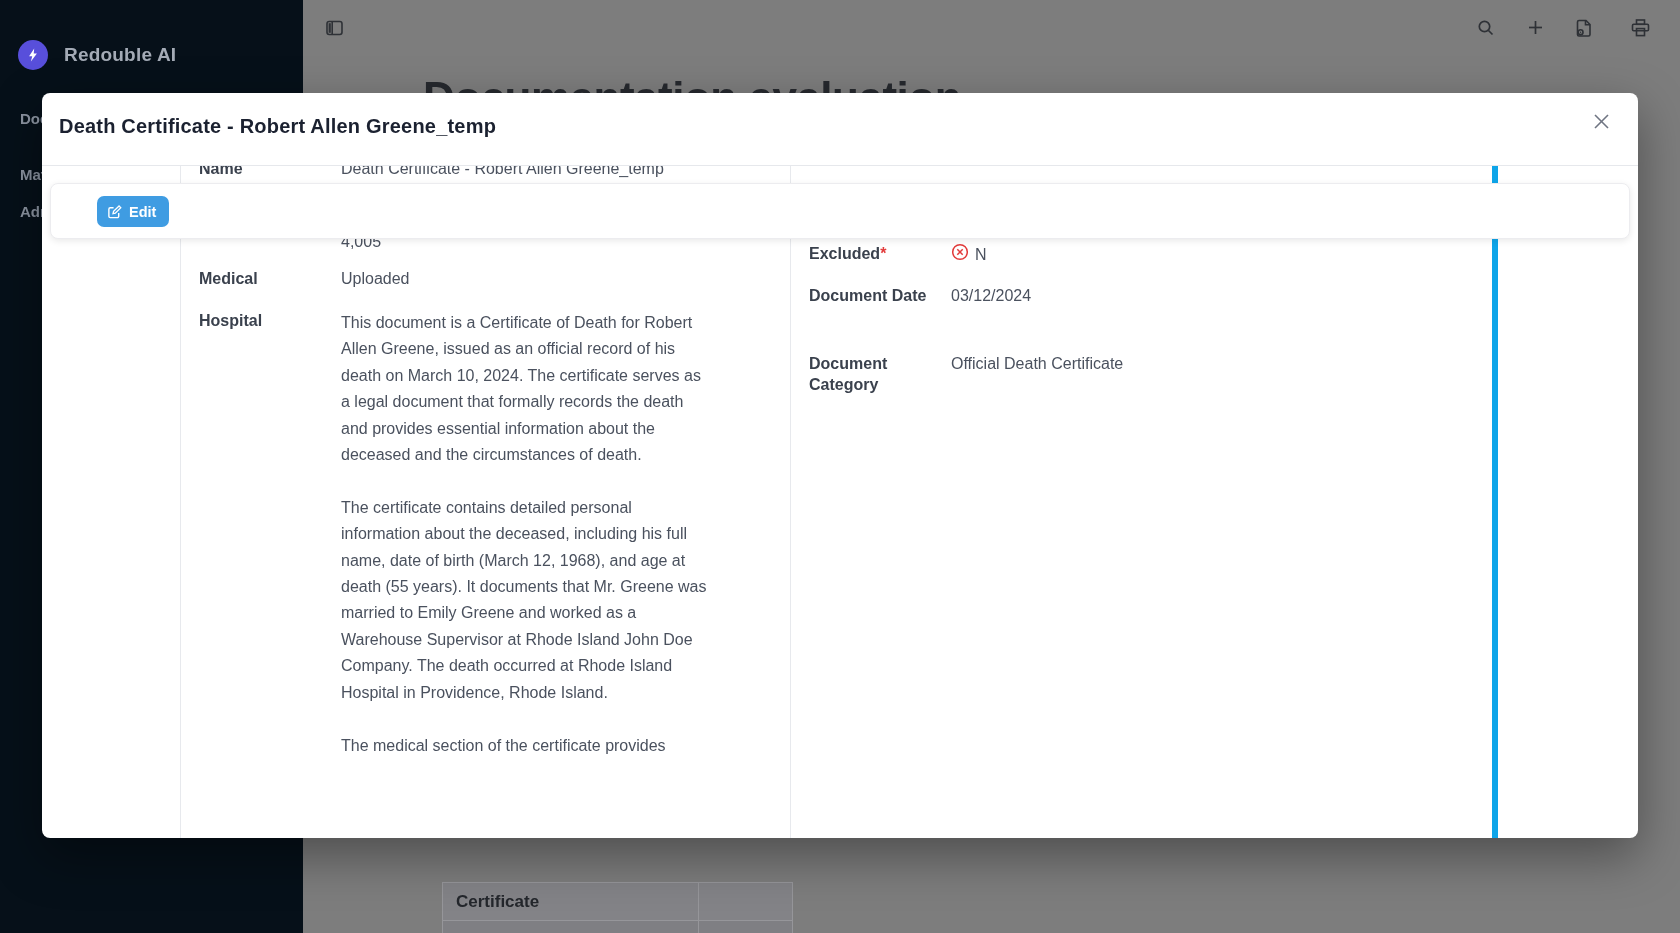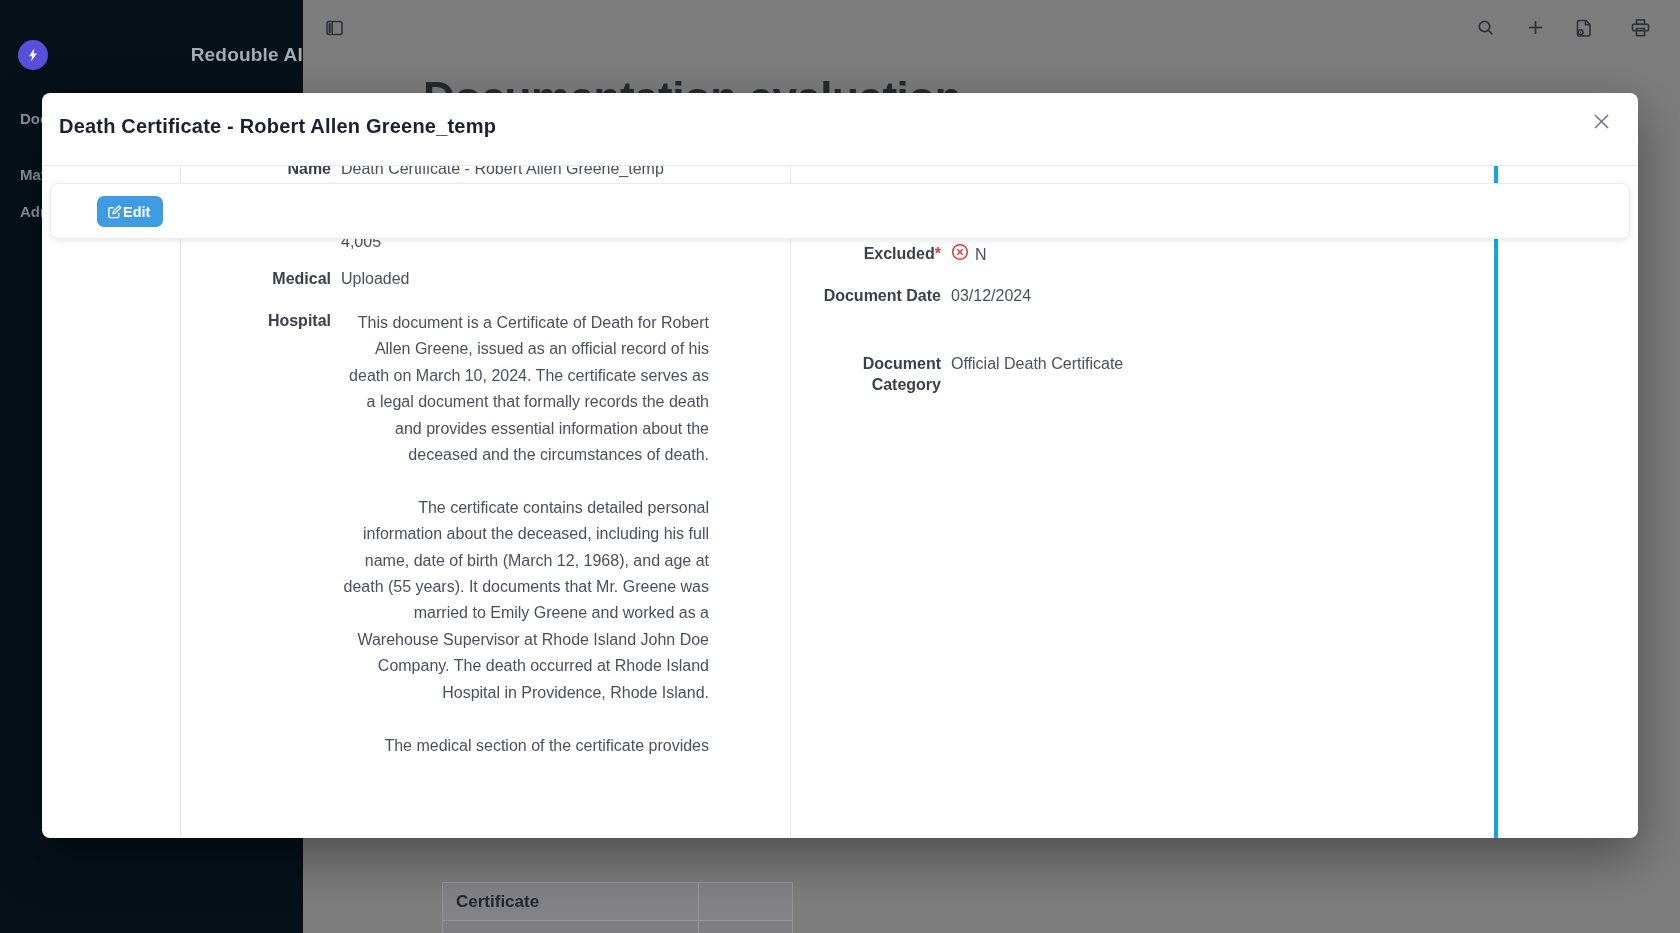--- a/index.html
+++ b/index.html
@@ -14,55 +14,55 @@
   .section-heading { position:absolute; left:140px; top:804px; font-size:18px; font-weight:700; color:#232529; }
   .bg-table { position:absolute; left:139px; top:882px; width:351px; border:1px solid #96969a; border-bottom:none; }
   .bg-table .hrow { display:flex; height:38px; background:#838387; border-bottom:1px solid #96969a; }
   .bg-table .hcell { font-size:17px; font-weight:700; color:#24272c; padding:9px 0 0 13px; }
   .bg-table .hcell:first-child { width:256px; border-right:1px solid #96969a; }
   .bg-table .prow { display:flex; height:51px; background:#7f7f83; }
   .bg-table .pcell:first-child { width:256px; border-right:1px solid #96969a; }
 
   
   .sidebar { position:absolute; left:0; top:0; width:303px; height:933px; background:#061019; z-index:5; }
-  .brand { display:flex; align-items:center; gap:16px; padding:40px 0 0 18px;justify-content:space-between; }
+  .brand { display:flex; align-items:center; gap:16px; padding:40px 0 0 18px; }
   .brand-name { font-size:19px; font-weight:700; color:#a4abb6; letter-spacing:0.2px; }
   .logo-circle { width:30px; height:30px; border-radius:50%; background:#584fdb; display:flex;
                  align-items:center; justify-content:center; flex:0 0 auto; }
   .nav { position:absolute; left:20px; top:108px; }
   .nav-item { position:absolute; left:0; white-space:nowrap; font-size:15px; font-weight:600;
               color:#8b93a0; cursor:pointer; }
 
   
   .modal { position:absolute; left:42px; top:93px; width:1596px; height:745px; background:#ffffff;
            border-radius:8px; box-shadow:0 18px 50px rgba(0,0,0,0.38); z-index:10; overflow:hidden; }
   .modal-header { height:73px; border-bottom:1px solid #e6e8ec; position:relative; }
   .modal-title { position:absolute; left:17px; top:22px; font-size:20px; font-weight:700;
                  color:#1b2130; letter-spacing:0.2px; }
   .close-btn { position:absolute; right:22px; top:13px; width:30px; height:30px; display:flex;
                align-items:center; justify-content:center; color:#6f7582; cursor:pointer; background:none; border:none; }
   .modal-content { position:relative; height:672px; overflow:hidden; }
 
   .fields { position:absolute; left:138px; top:0; width:1318px; height:672px;
-            border-left:1px solid #e7e9ed; border-right:4px solid #0ea5e9;text-align:right; }
+            border-left:1px solid #e7e9ed; border-right:6px solid #0ea5e9; }
   .pane-left  { position:absolute; left:0; top:0; width:610px; height:672px; border-right:1px solid #e7e9ed; }
   .pane-right { position:absolute; left:610px; top:0; width:708px; height:672px; }
   .frow { position:absolute; left:0; width:100%; }
   .flabel { position:absolute; left:18px; top:0; width:132px; font-size:16px; font-weight:700;
             color:#3a414d; line-height:21px; }
   .fvalue { position:absolute; left:160px; top:0; font-size:16px; color:#4a515e; line-height:21px; white-space:nowrap; }
   .fvalue.wrap { white-space:pre-line; width:368px; line-height:26.4px; }
   .req { color:#e23b3b; font-weight:700; }
   .excl-value { display:flex; align-items:center; gap:6px; }
 
   .edit-bar { position:absolute; left:8px; right:8px; top:17px; height:56px; background:#ffffff;
               border:1px solid #ececef; border-radius:8px; box-shadow:0 2px 7px rgba(0,0,0,0.09); }
   .edit-btn { position:absolute; left:46px; top:12px; height:31px; padding:0 13px 0 10px;
               background:#3f9ce2; border:none; border-radius:7px; color:#ffffff; font-size:14.5px;
-              font-weight:600; display:flex; align-items:center; gap:1px; cursor:pointer;
+              font-weight:600; display:flex; align-items:center; gap:7px; cursor:pointer;
               font-family:"Liberation Sans", sans-serif; }
 </style>
 </head>
 <body>
 
 <div class="viewer">
 
   <span class="vicon" style="left:23px; top:20px;">
     <svg width="17" height="16" viewBox="0 0 17 16" fill="none" stroke="#2e3136" stroke-width="1.6">
       <rect x="1" y="1.5" width="15" height="13" rx="2.2"></rect>

